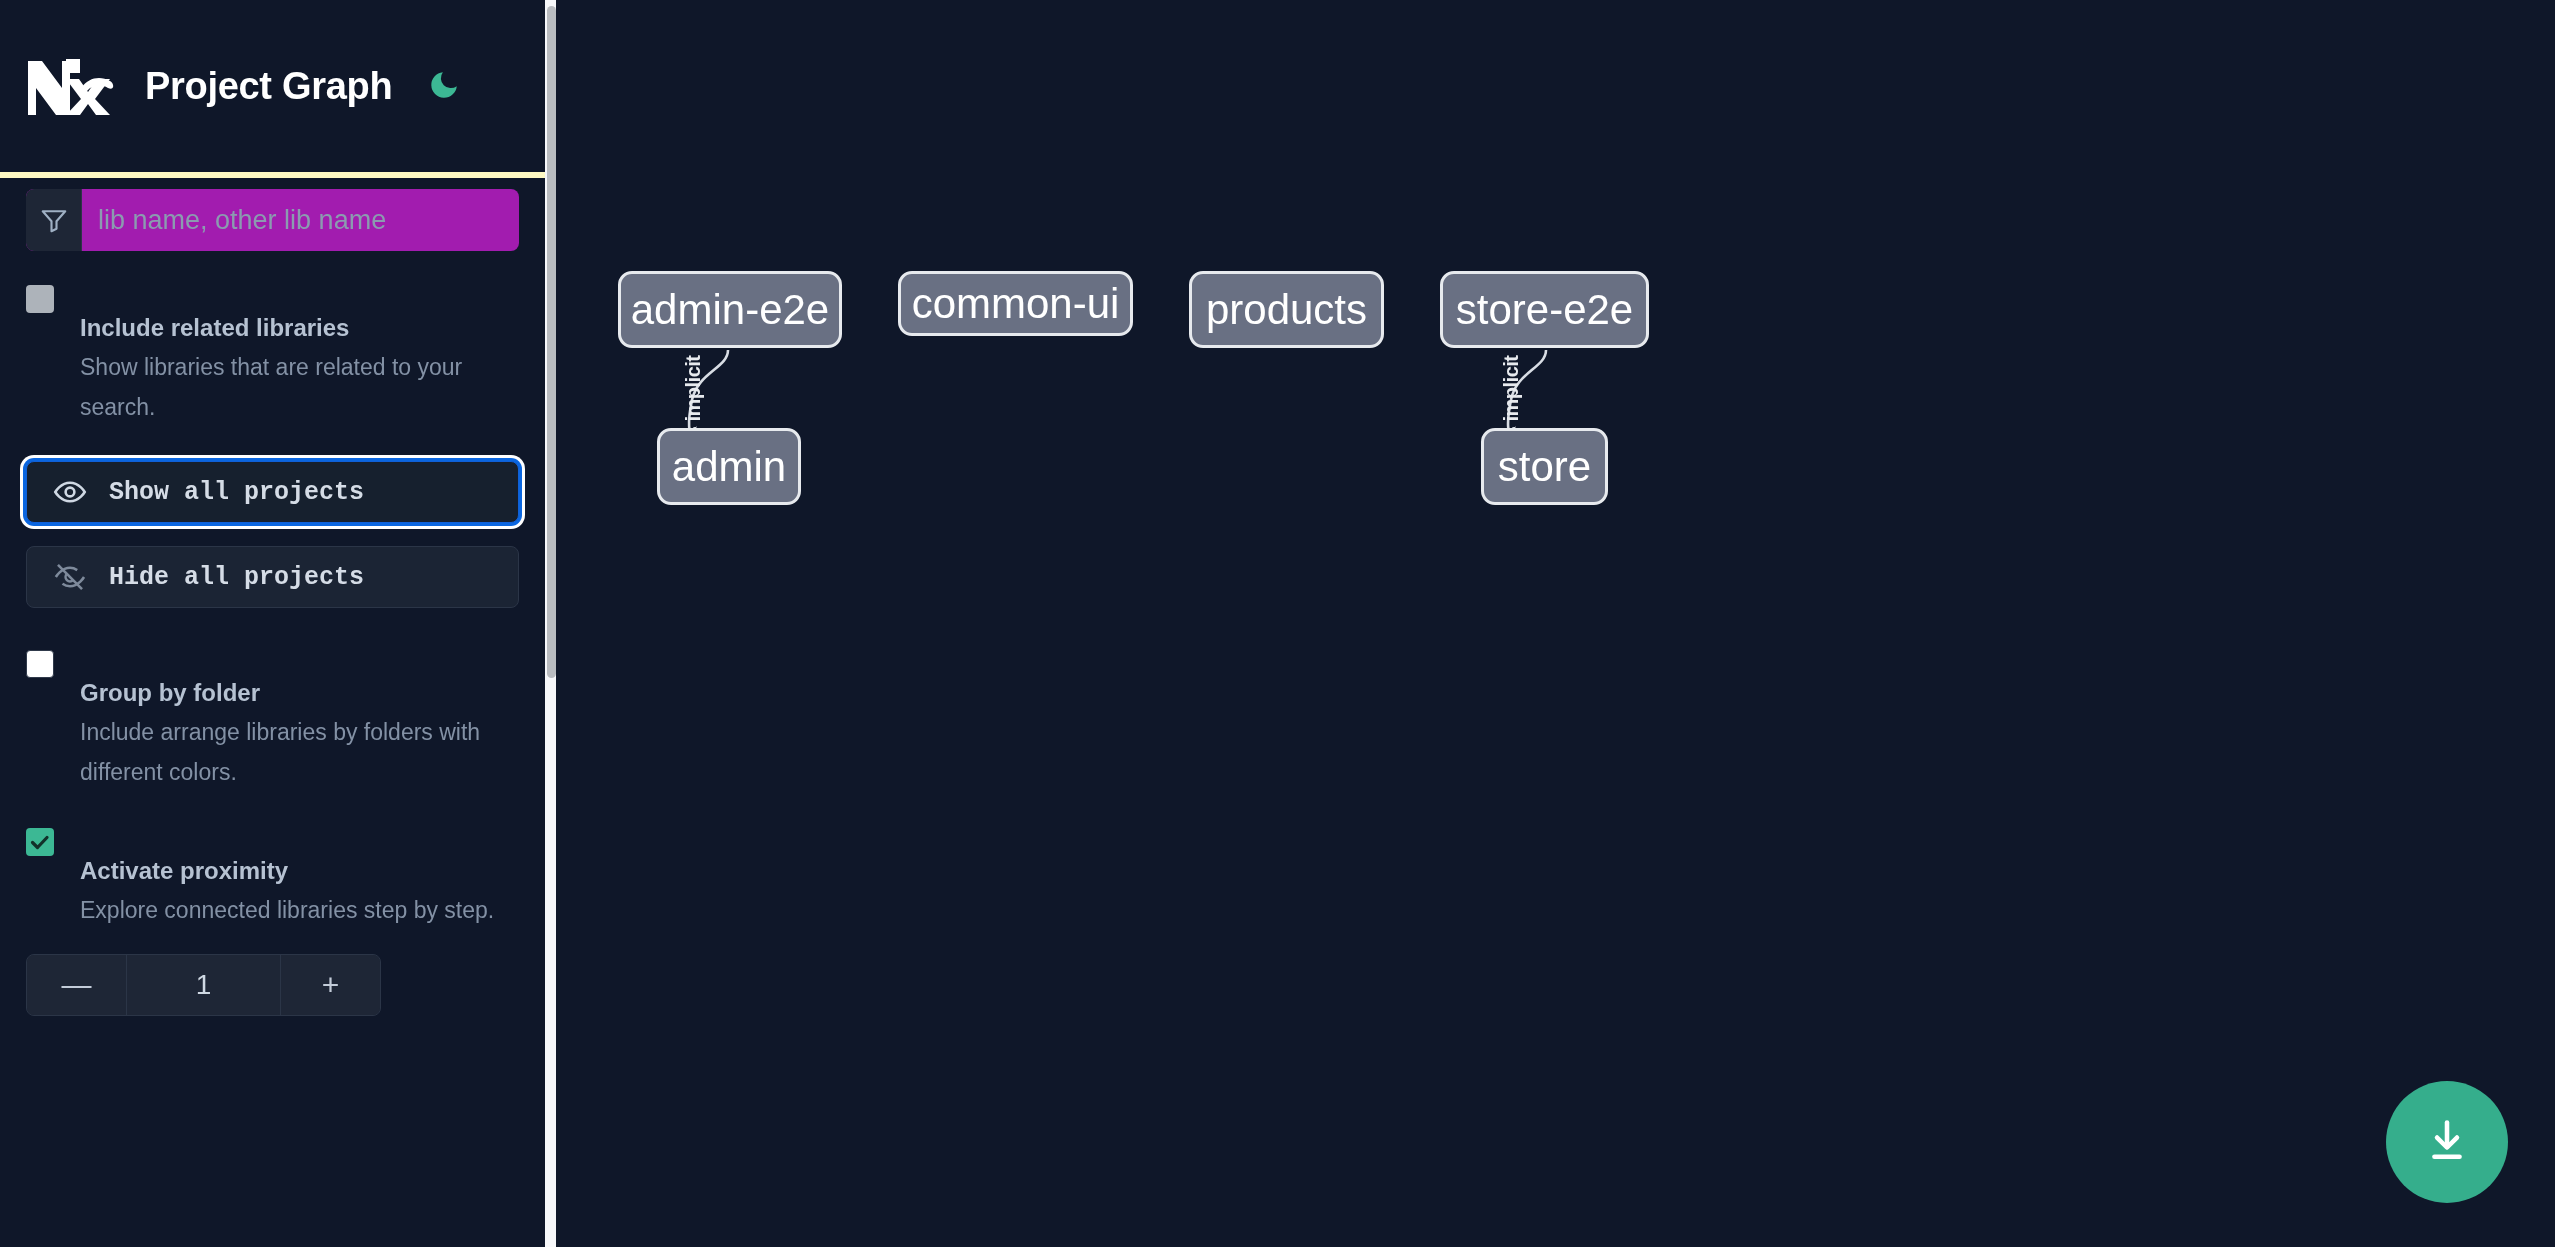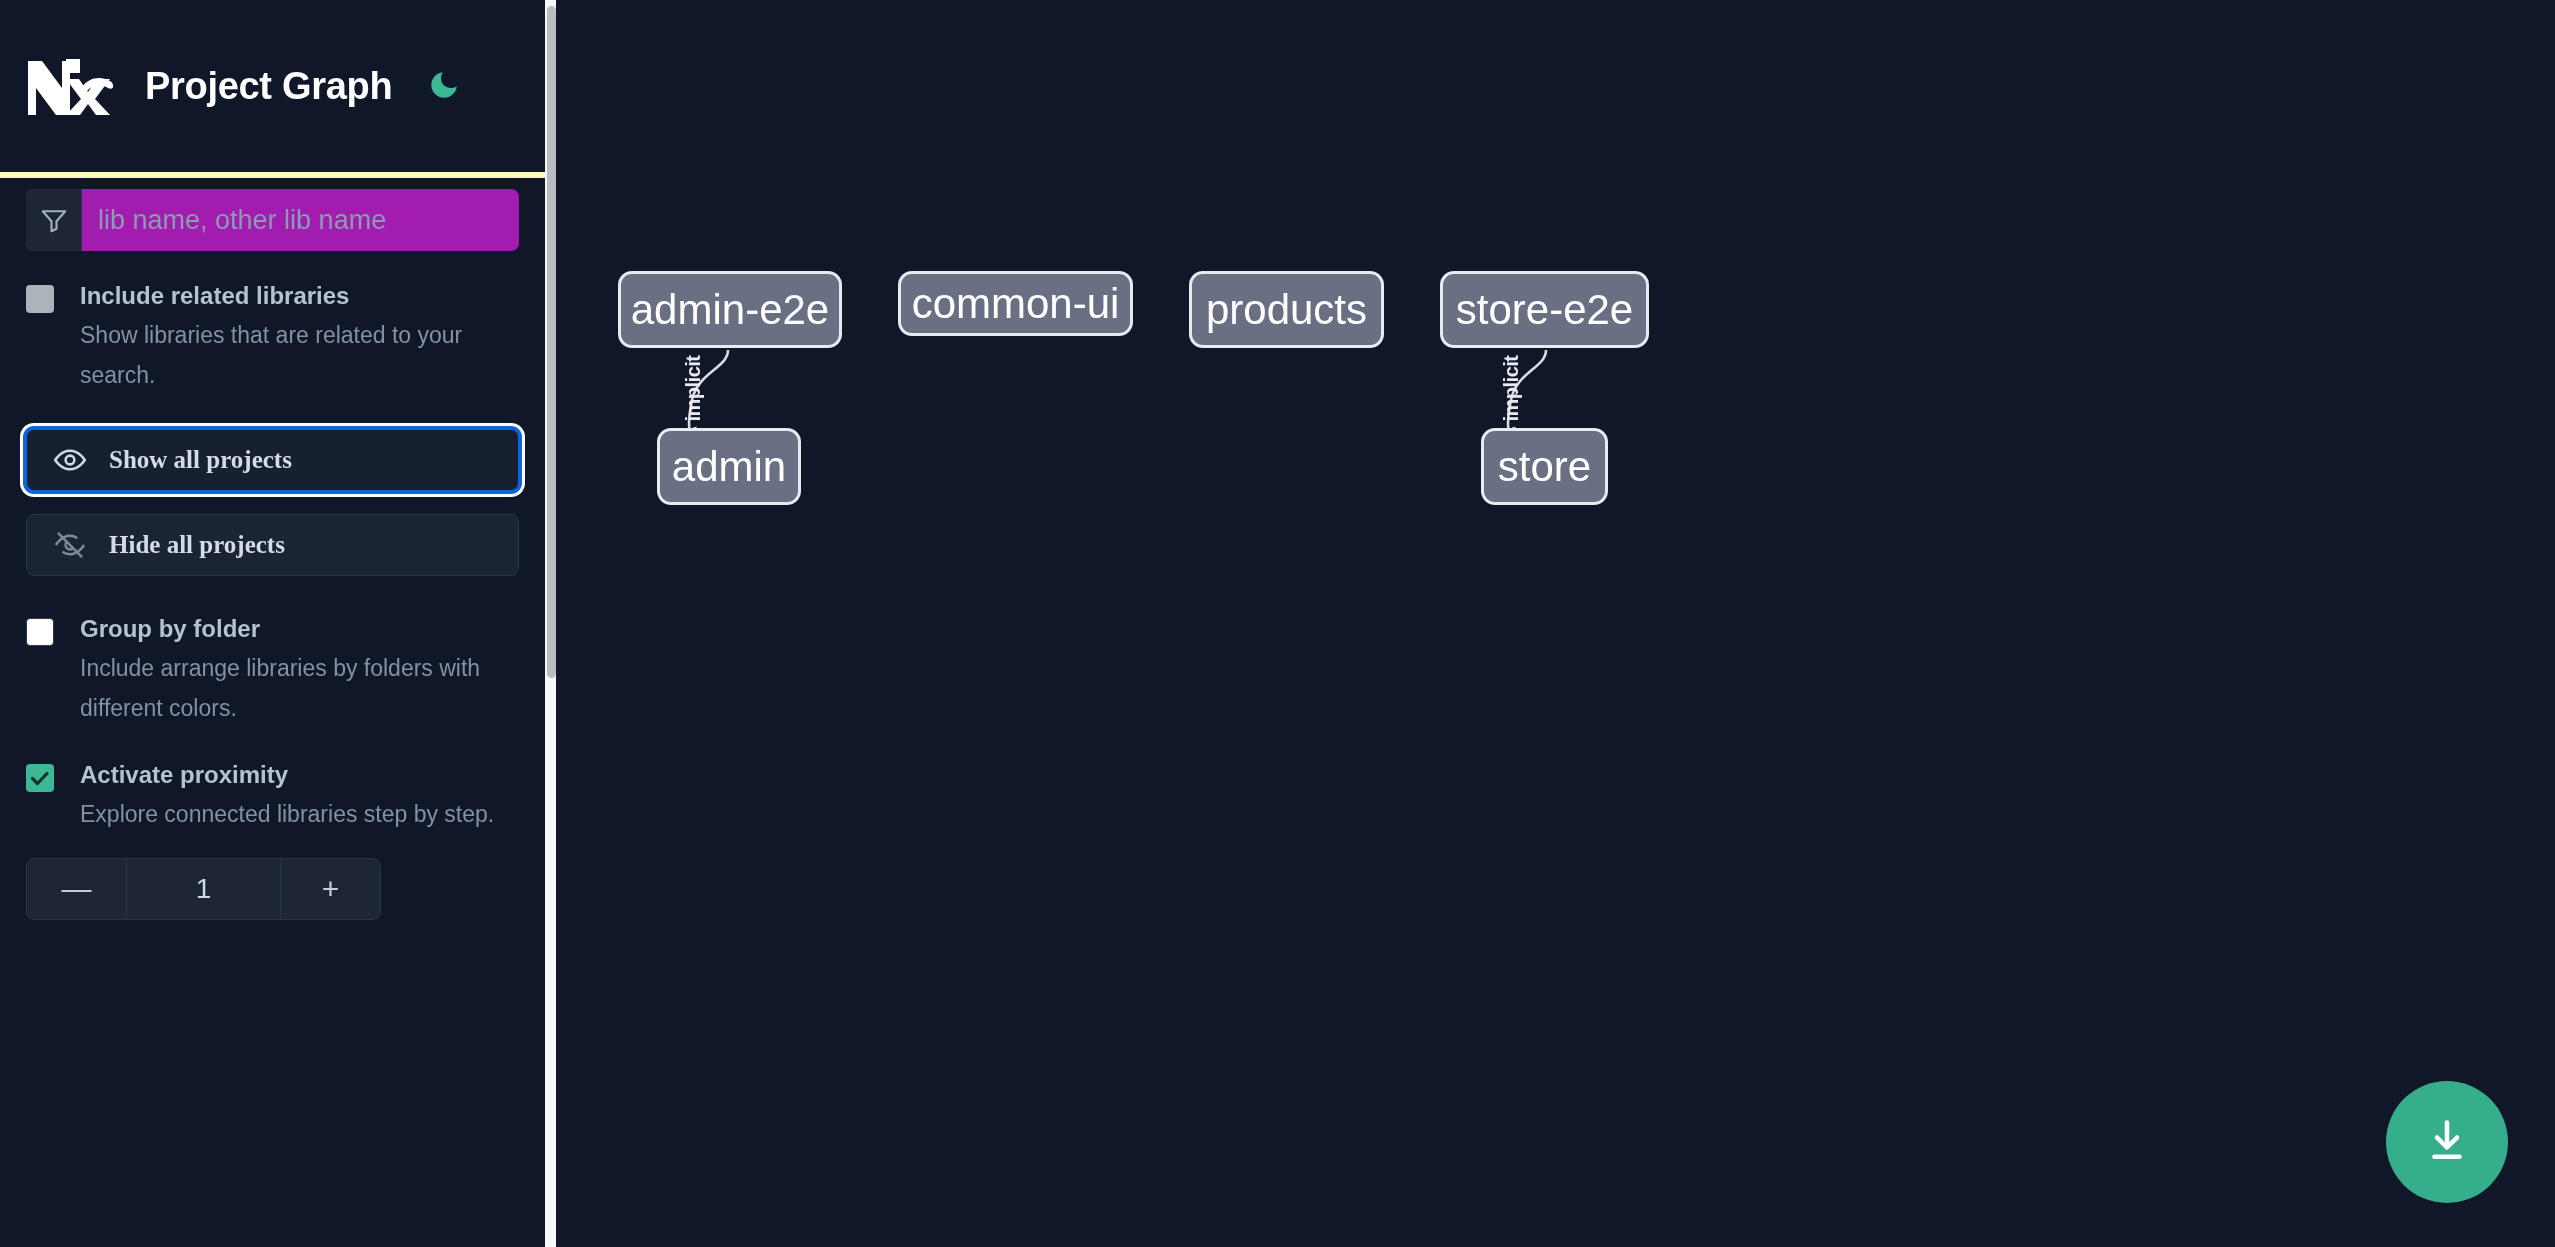--- a/index.html
+++ b/index.html
@@ -98,21 +98,21 @@
     flex: 0 0 28px;
     border-radius: 4px;
     margin-top: 4px;
     cursor: pointer;
     position: relative;
   }
   .chk-box.grey { background: #adb3ba; }
   .chk-box.white { background: #ffffff; border: 1px solid #303a4b; }
   .chk-box.green { background: #3cb894; }
   .chk-box.green svg { position: absolute; left: 2px; top: 2px; }
-  .chk-texts { margin-left: 26px; }
+  .chk-texts { margin-left: 26px; margin-top: 32px; }
   .chk-title {
     font-size: 24px;
     font-weight: 700;
     color: #b6c2d2;
     line-height: 30px;
     white-space: nowrap;
   }
   .chk-desc {
     font-size: 23px;
     color: #8391a5;
@@ -129,21 +129,21 @@
     display: flex;
     align-items: center;
     padding-left: 26px;
     background: #1b2434;
     border: 1px solid #2b3purple;
     border: 1px solid #2b3547;
     border-radius: 8px;
     color: #d5dce6;
     font-size: 25px;
     font-weight: 700;
-    font-family: Liberation Serif, serif;
+    font-family: Liberation Mono, monospace;
     cursor: pointer;
   }
   .sb-btn .bi { width: 34px; height: 34px; flex: 0 0 34px; margin-right: 22px; }
   .sb-btn.focused {
     border-color: #1060d8;
     box-shadow: 0 0 0 3px #0a66e0, 0 0 0 6px #ffffff;
     background: #16202e;
   }
 
   

